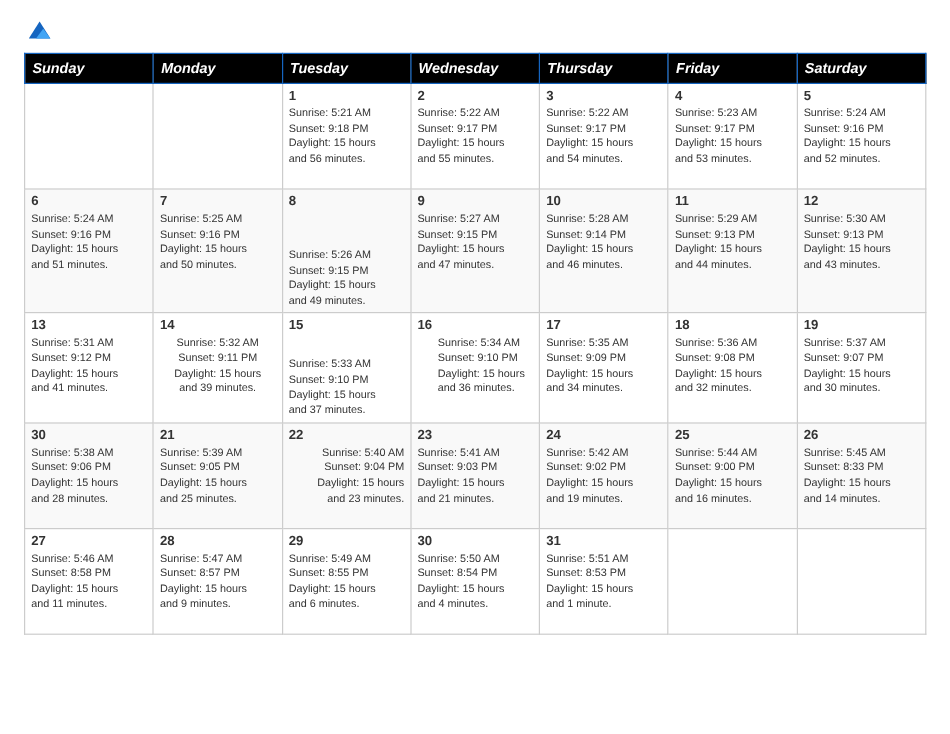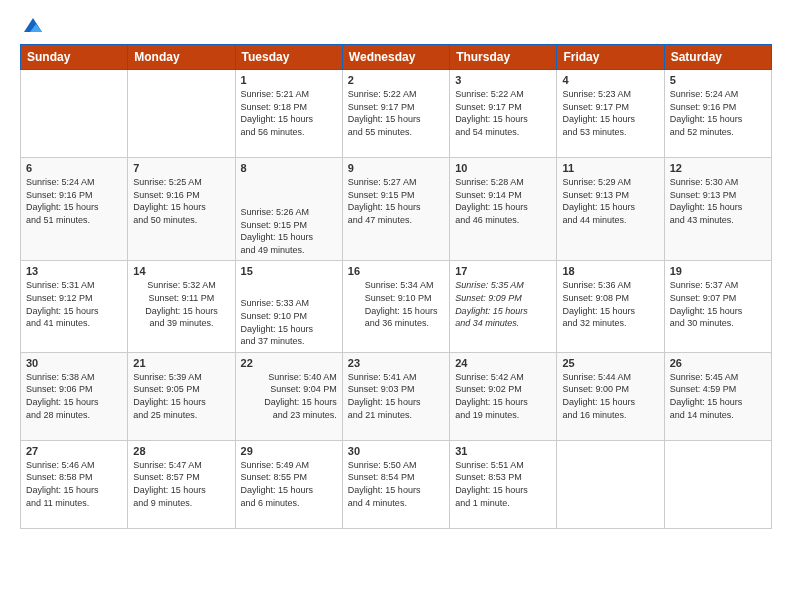--- a/index.html
+++ b/index.html
@@ -82,21 +82,21 @@
       font-size: 9px;
       line-height: 1.4;
       color: #333;
     }
     tr:nth-child(even) td {
       background-color: #f9f9f9;
     }
     tr:nth-child(odd) td {
       background-color: #ffffff;
     }
-    thead tr th { background-color: #c2410c; }
+    thead tr th { background-color: #000000; font-style: italic; }
   </style>
 </head>
 <body>
 
 <div class="page">
   <div class="header">
     <div class="logo">
       <div style="display:flex;flex-direction:column;line-height:1.15;">
         <div style="display:flex;align-items:center;">
           <span class="logo-general"></span>
@@ -242,21 +242,21 @@
           </td>
           <td>
             <span class="day-num">16</span>
             <div class="cell-info" style="white-space: pre-line; margin-left: 17px;">Sunrise: 5:34 AM
 Sunset: 9:10 PM
 Daylight: 15 hours
 and 36 minutes.</div>
           </td>
           <td>
             <span class="day-num">17</span>
-            <div class="cell-info" style="white-space: pre-line; font-style: italic;">Sunrise: 5:35 AM
+            <div class="cell-info" style="white-space: pre-line;">Sunrise: 5:35 AM
 Sunset: 9:09 PM
 Daylight: 15 hours
 and 34 minutes.</div>
           </td>
           <td>
             <span class="day-num">18</span>
             <div class="cell-info" style="white-space: pre-line;">Sunrise: 5:36 AM
 Sunset: 9:08 PM
 Daylight: 15 hours
 and 32 minutes.</div>
@@ -308,21 +308,21 @@
           <td>
             <span class="day-num">25</span>
             <div class="cell-info" style="white-space: pre-line;">Sunrise: 5:44 AM
 Sunset: 9:00 PM
 Daylight: 15 hours
 and 16 minutes.</div>
           </td>
           <td>
             <span class="day-num">26</span>
             <div class="cell-info" style="white-space: pre-line;">Sunrise: 5:45 AM
-Sunset: 4:59 PM
+Sunset: 8:33 PM
 Daylight: 15 hours
 and 14 minutes.</div>
           </td>
         </tr>
         <tr>
           <td>
             <span class="day-num">27</span>
             <div class="cell-info" style="white-space: pre-line;">Sunrise: 5:46 AM
 Sunset: 8:58 PM
 Daylight: 15 hours

